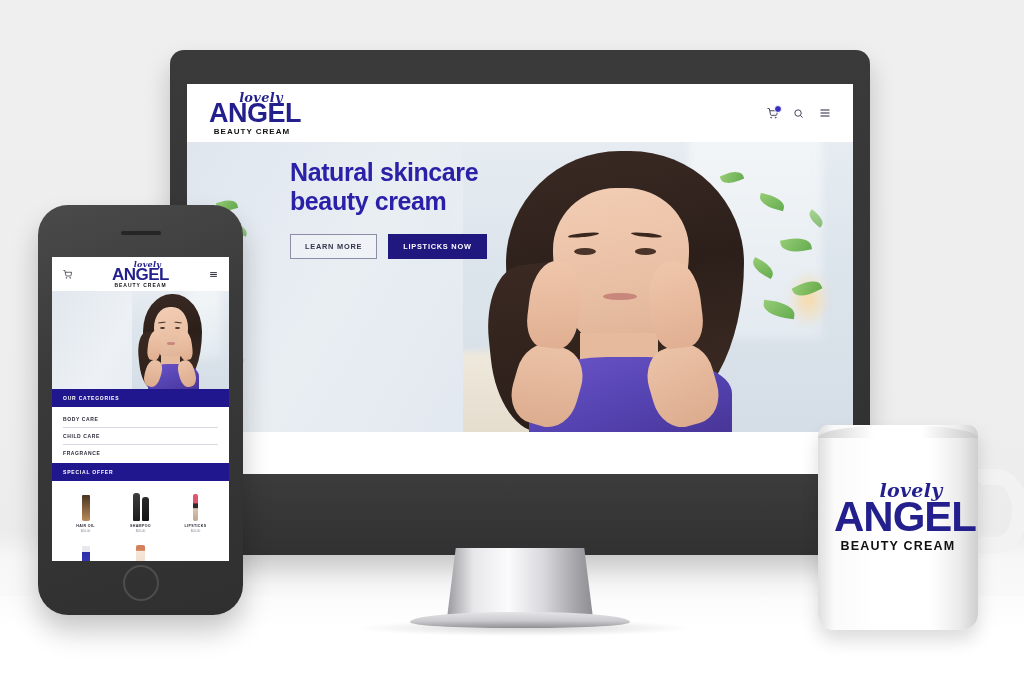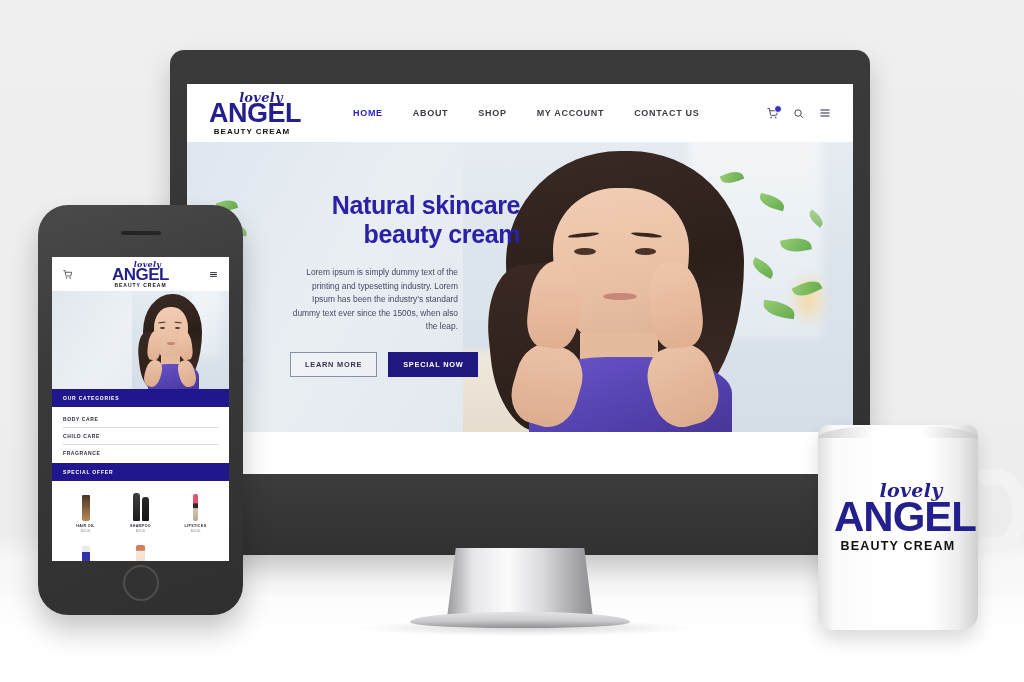--- a/index.html
+++ b/index.html
@@ -95,21 +95,21 @@
     background:#3a2fc0; border:1.5px solid #fff;
   }
 
   .hero {
     position:relative; height: 290px; overflow:hidden;
     background:
       radial-gradient(circle at 78% 30%, rgba(255,255,255,.55) 0%, rgba(255,255,255,0) 48%),
       linear-gradient(120deg,#dfe6ee 0%, #e9eef3 28%, #e2e8ef 55%, #d7dfe8 78%, #cfd8e2 100%);
   }
   .hero-copy {
-    position:absolute; left:103px; top:49px; width: 230px; z-index:4;text-align:right;
+    position:absolute; left:103px; top:16px; width: 230px; z-index:4;
   }
   .hero-copy h1 {
     font-family:"Liberation Sans", sans-serif;
     font-size:25px; line-height:1.16; font-weight:700;
     color:#2a21a8; letter-spacing:-.4px; white-space:pre-line;
   }
   .hero-copy p {
     margin-top:17px; font-size:8.4px; line-height:1.62;
     color:#4a4660; width:168px;
   }
@@ -329,27 +329,20 @@
 
     <div id="monitor-screen">
 
       <div class="d-header">
         <div class="logo" id="d-logo">
           <div class="lovely">lovely</div>
           <div class="angel">ANGEL</div>
           <div class="bc">BEAUTY CREAM</div>
         </div>
 
-        <nav class="d-nav">
-          <a href="#" class="active">HOME</a>
-          <a href="#">ABOUT</a>
-          <a href="#">SHOP</a>
-          <a href="#">MY ACCOUNT</a>
-          <a href="#">CONTACT US</a>
-        </nav>
 
         <div class="d-icons">
           <span class="ic">
             <svg width="11" height="11" viewBox="0 0 24 24" fill="none" stroke="currentColor" stroke-width="2">
               <circle cx="9" cy="21" r="1"></circle>
                 <circle cx="19" cy="21" r="1"></circle>
               <path d="M1 1h4l2.7 13.4a2 2 0 0 0 2 1.6h9.7a2 2 0 0 0 2-1.6L23 6H6"></path>
             </svg>
             <span class="badge"></span>
           </span>
@@ -372,24 +365,23 @@
       <div class="hero">
 
         <div class="leaf" style="left:30px;  top:58px;  width:20px; height:11px; transform:rotate(-18deg);"></div>
         <div class="leaf" style="left:46px;  top:84px;  width:15px; height:8px;  transform:rotate(24deg); opacity:.7;"></div>
         <div class="leaf" style="left:22px;  top:112px; width:22px; height:11px; transform:rotate(-34deg);"></div>
         <div class="leaf" style="left:38px;  top:210px; width:19px; height:10px; transform:rotate(12deg); opacity:.75;"></div>
 
         <div class="hero-copy">
           <h1>Natural skincare
 beauty cream</h1>
-          <p>Lorem ipsum is simply dummy text of the printing and typesetting industry. Lorem Ipsum has been the industry's standard dummy text ever since the 1500s, when also the leap.</p>
           <div class="hero-btns">
             <div class="btn btn-outline">LEARN MORE</div>
-            <div class="btn btn-solid">SPECIAL NOW</div>
+            <div class="btn btn-solid">LIPSTICKS NOW</div>
           </div>
         </div>
 
         <div class="photo">
           <div class="ph-bg"></div>
           <div class="ph-window"></div>
           <div class="ph-sofa"></div>
           <div class="ph-pink"></div>
           <div class="ph-lamp"></div>
           <div class="ph-hair"></div>

